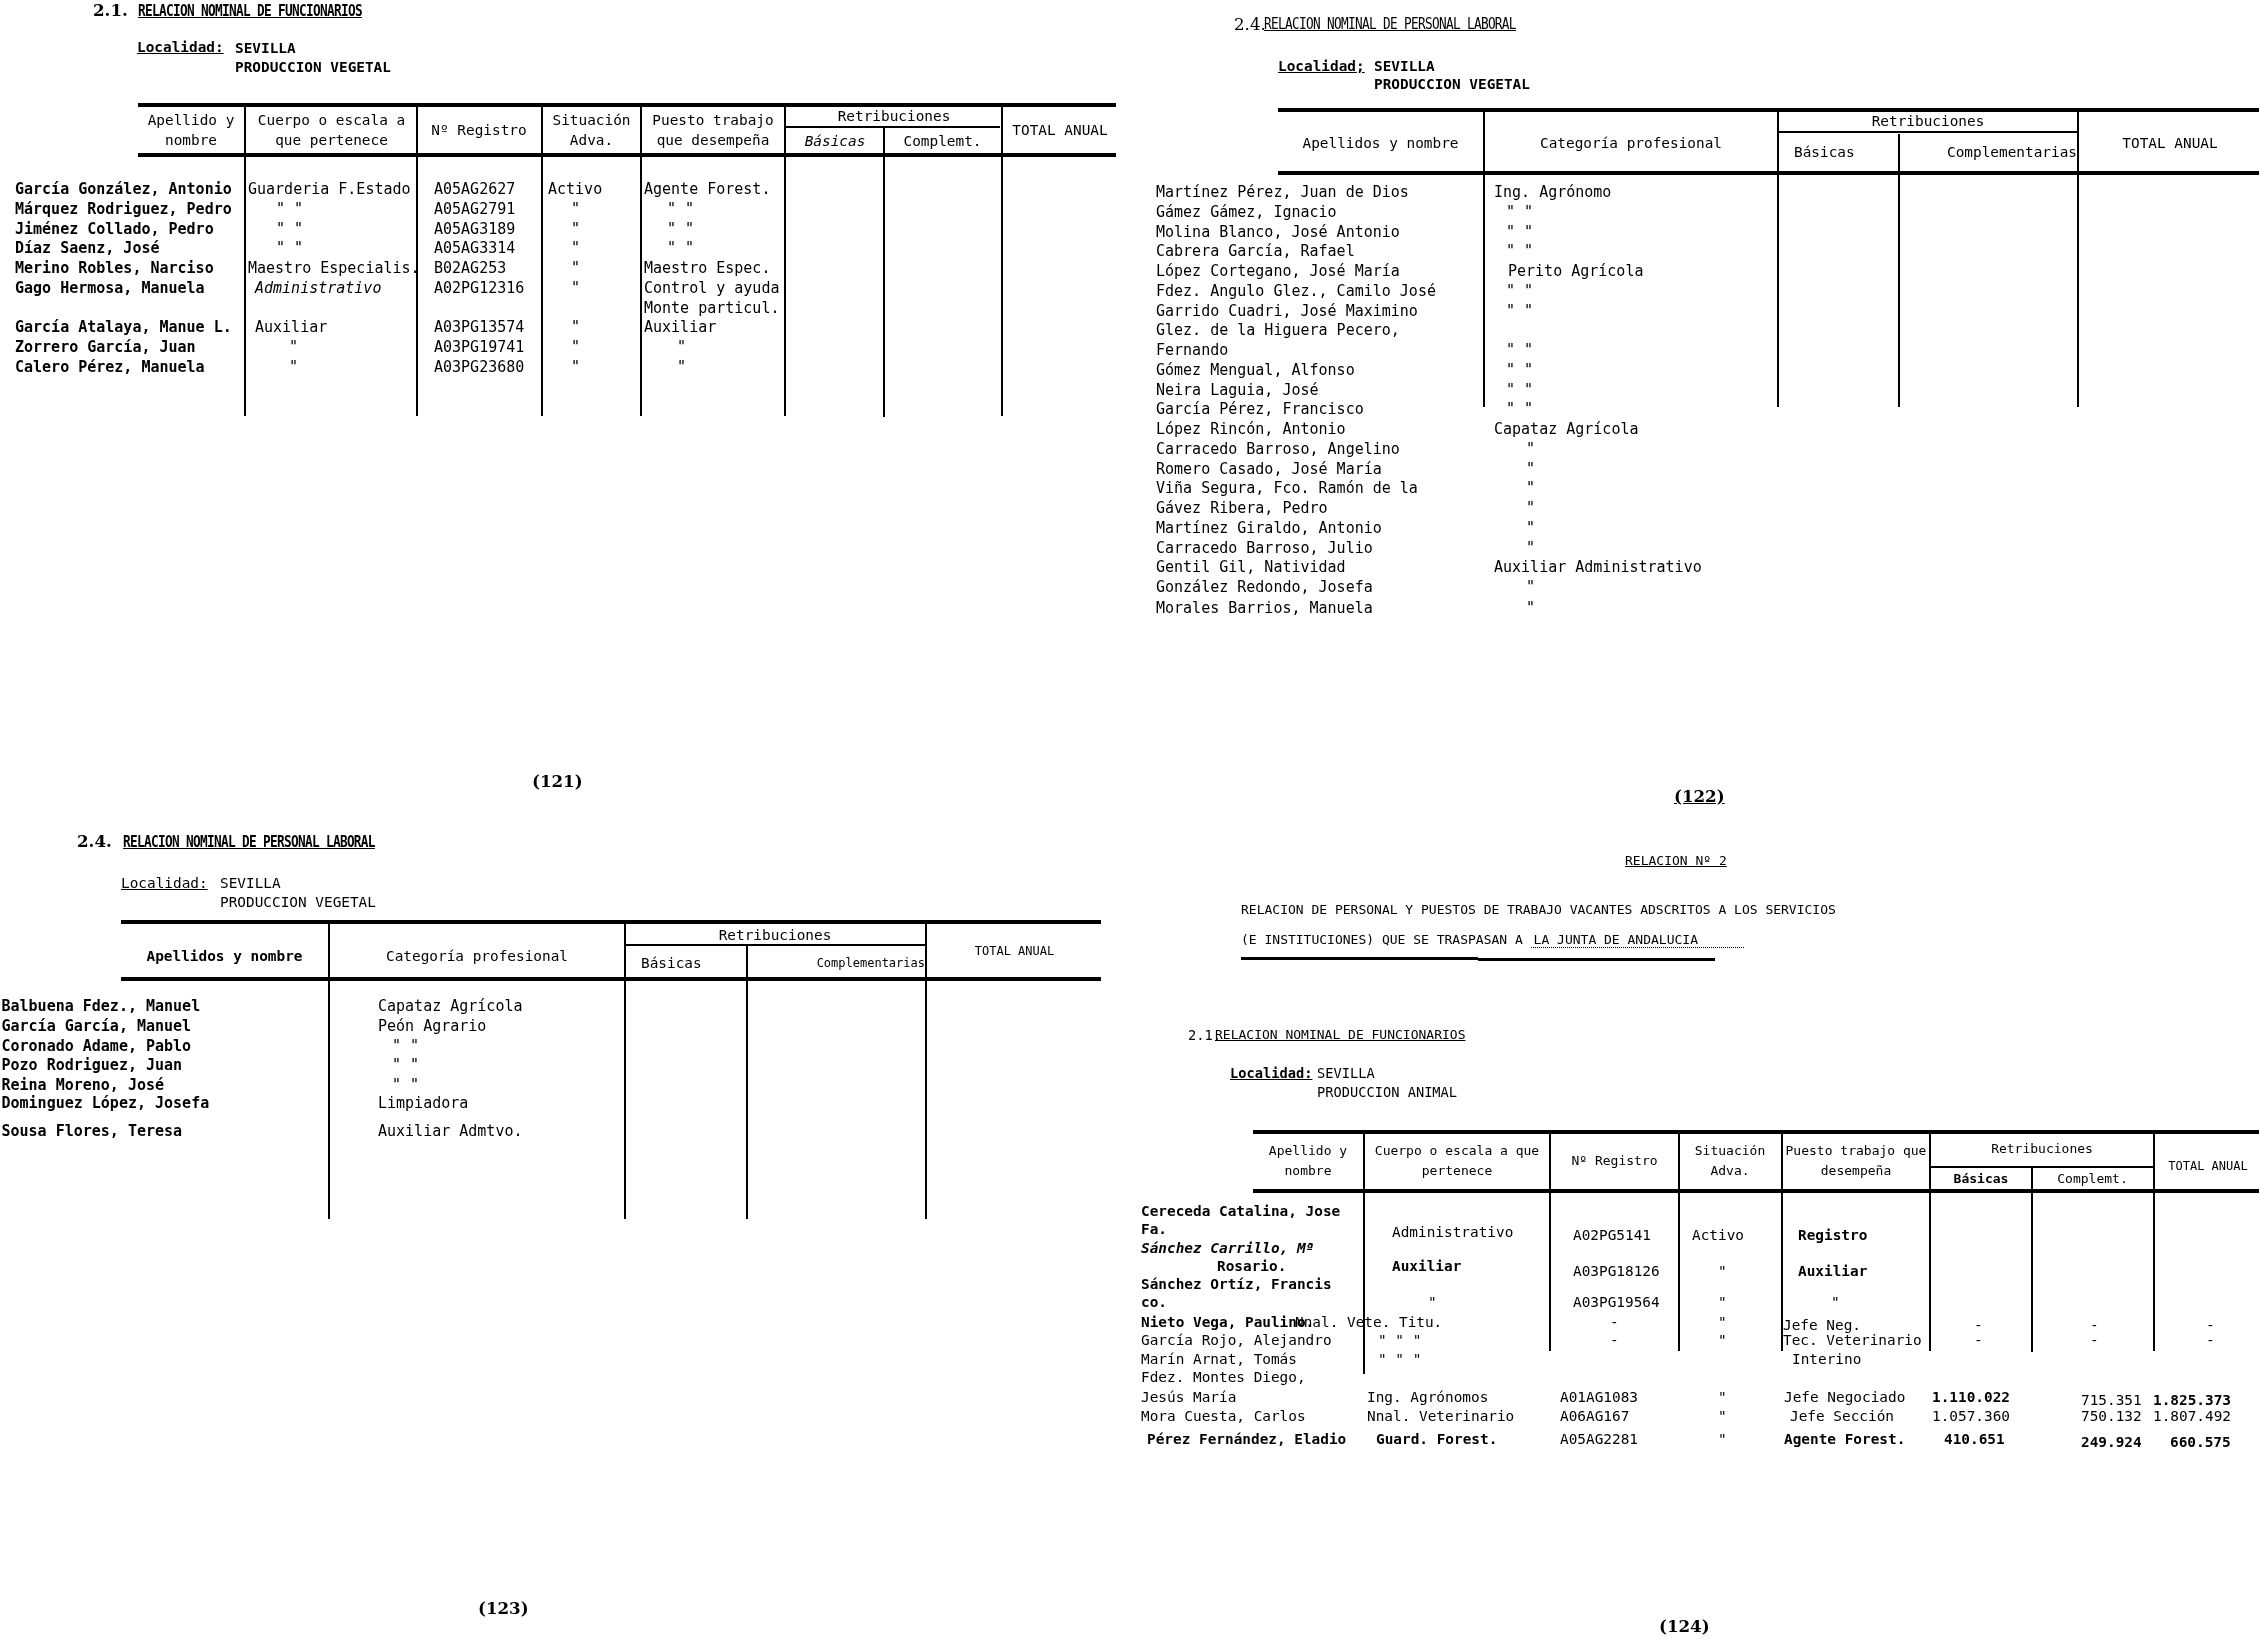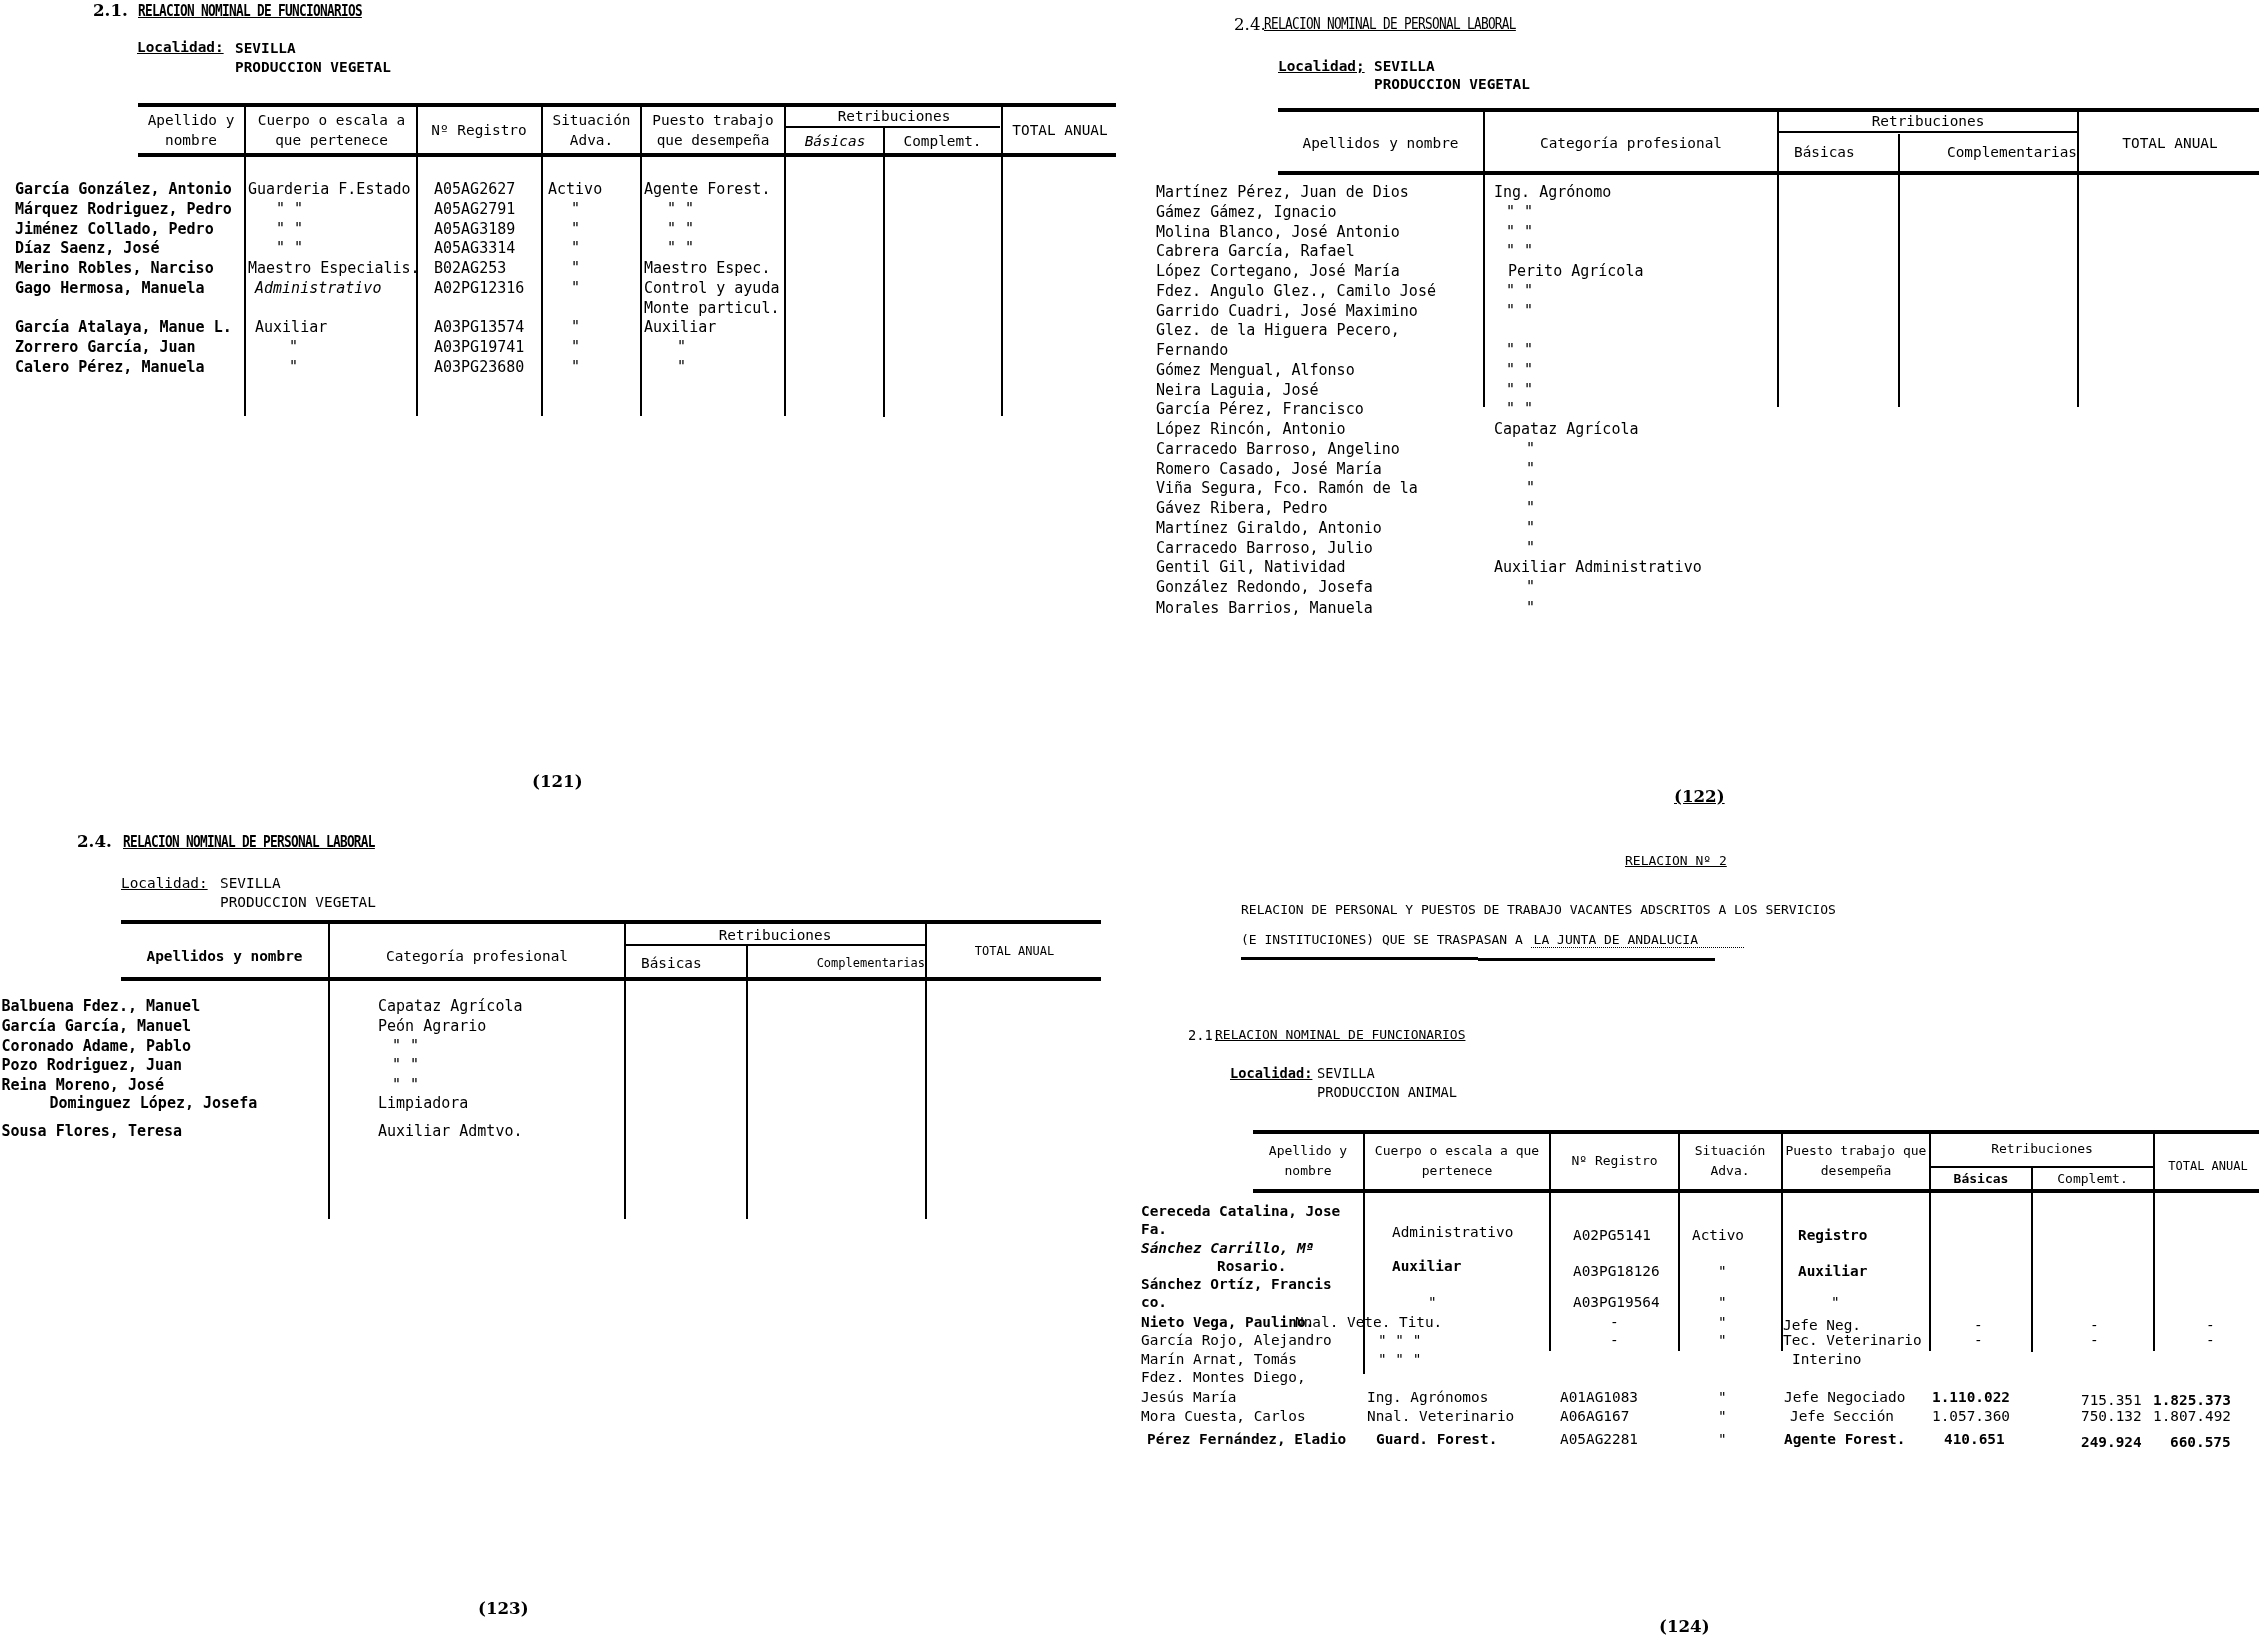--- a/index.html
+++ b/index.html
@@ -292,21 +292,21 @@
         </div>
       <div class="row" style="top:1055px;">
           <span class="cell bold" style="left:1.5px;">Pozo Rodriguez, Juan</span>
           <span class="cell" style="left:392px;">"     "</span>
         </div>
       <div class="row" style="top:1075px;">
           <span class="cell bold" style="left:1.5px;">Reina Moreno, José</span>
           <span class="cell" style="left:392px;">"     "</span>
         </div>
       <div class="row" style="top:1093px;">
-          <span class="cell bold" style="left:1.5px;margin-left:48px;">Dominguez López, Josefa</span>
+          <span class="cell bold" style="left:1.5px;">Dominguez López, Josefa</span>
           <span class="cell" style="left:378px;">Limpiadora</span>
         </div>
       <div class="row" style="top:1121px;">
           <span class="cell bold" style="left:1.5px;">Sousa Flores, Teresa</span>
           <span class="cell" style="left:378px;">Auxiliar Admtvo.</span>
         </div>
     </div>
   </div>
   <div class="abs pagenum" style="left:478px;top:1598px;">(123)</div>
 </div>

